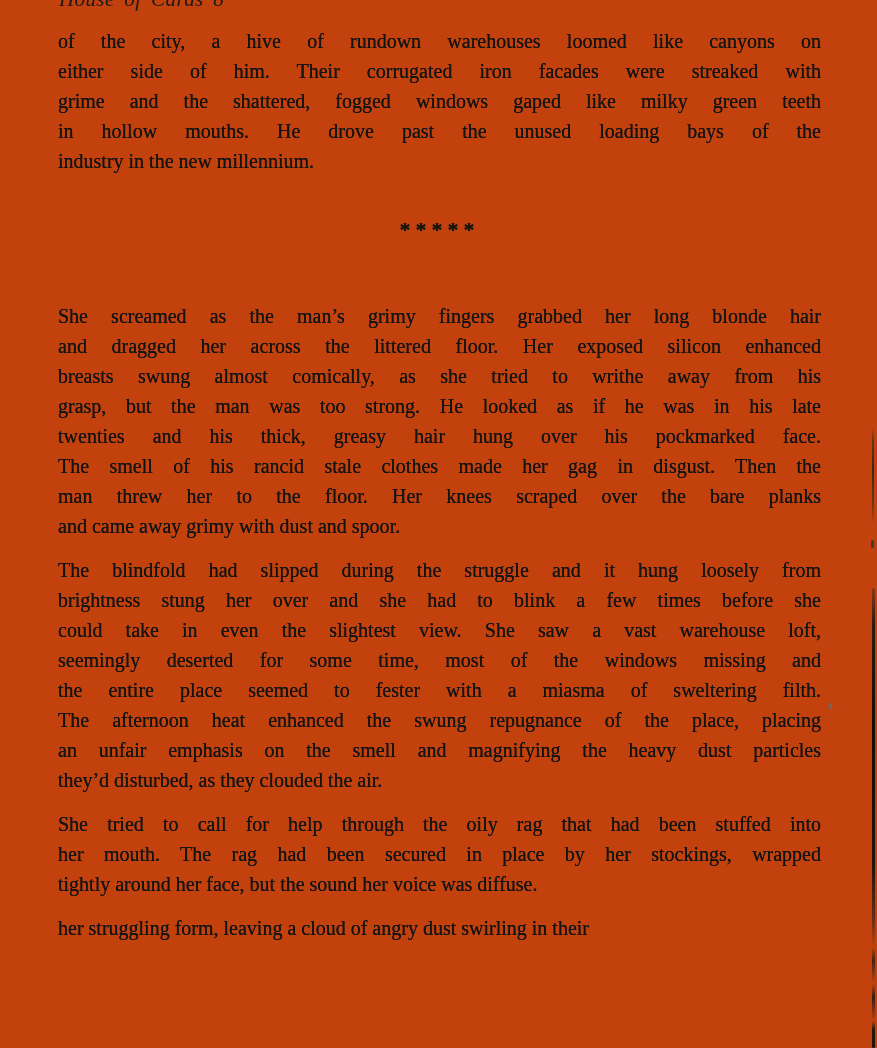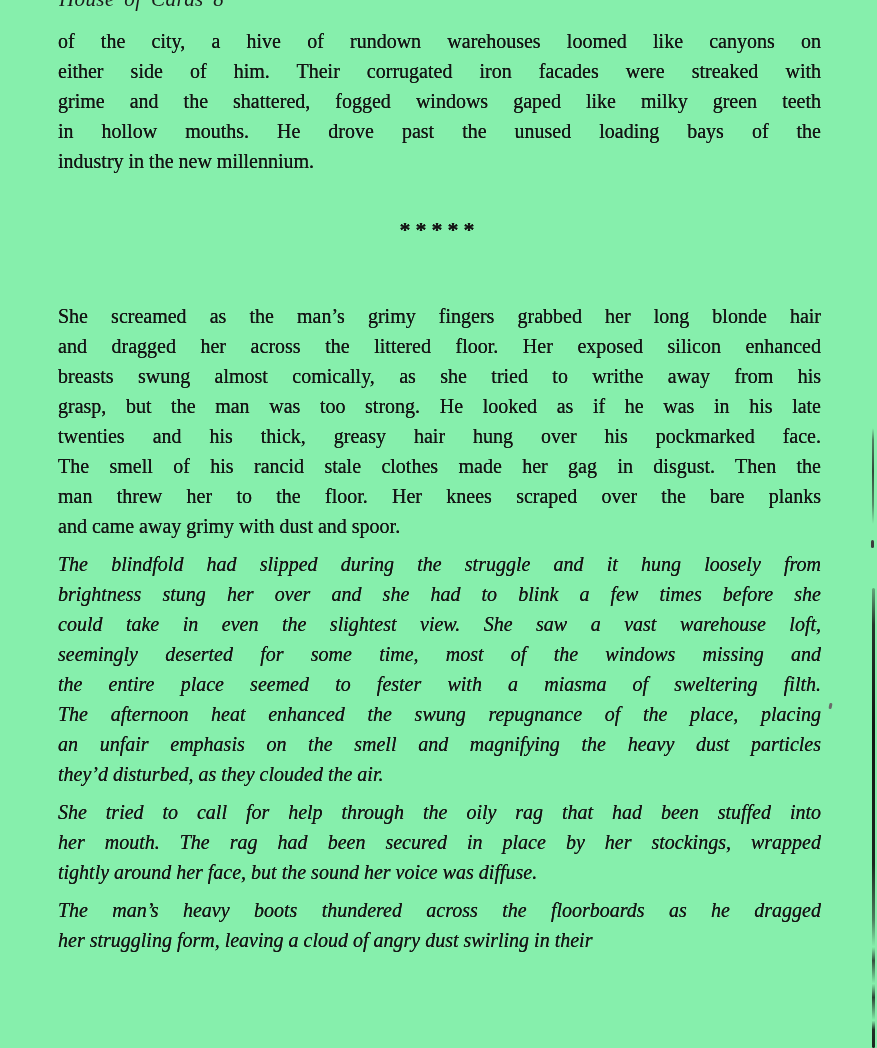--- a/index.html
+++ b/index.html
@@ -4,21 +4,21 @@
 <style>
   html, body {
     margin: 0;
     padding: 0;
     background: #ffffff;
   }
   .page {
     position: relative;
     width: 877px;
     height: 1048px;
-    background: #86efac;
+    background: #c2410c;
     overflow: hidden;
     font-family: "Liberation Serif", serif;
     color: #141414;
   }
   
   .running-header {
     position: absolute;
     left: 59px;
     top: 0;
     height: 13px;
@@ -38,21 +38,21 @@
   .text-block {
     position: absolute;
     left: 58px;
     top: 26px;
     width: 763px;
     font-size: 20px;
     line-height: 30px;
     text-shadow: 0 0 0.4px currentColor; 
   }
   .para { text-align: justify; }
-  .para + .para { margin-top: 8px; font-style: italic; }
+  .para + .para { margin-top: 14px; }
   .line { text-align: justify; text-align-last: justify; }
   .line.last { text-align-last: left; }
   .separator {
     text-align: center;
     font-weight: bold;
     font-size: 22px;
     line-height: 22px;
     letter-spacing: 5px;
     margin-top: 43px;
     margin-bottom: 60px;
@@ -124,21 +124,20 @@
         <div class="line">The afternoon heat enhanced the swung repugnance of the place, placing</div>
         <div class="line">an unfair emphasis on the smell and magnifying the heavy dust particles</div>
         <div class="line last">they’d disturbed, as they clouded the air.</div>
       </div>
       <div class="para">
         <div class="line">She tried to call for help through the oily rag that had been stuffed into</div>
         <div class="line">her mouth.  The rag had been secured in place by her stockings, wrapped</div>
         <div class="line last">tightly around her face, but the sound her voice was diffuse.</div>
       </div>
       <div class="para">
-        <div class="line">The man’s heavy boots thundered across the floorboards as he dragged</div>
         <div class="line last">her struggling form, leaving a cloud of angry dust swirling in their</div>
       </div>
     </div>
 
   <div class="artifact a1"></div>
   <div class="artifact adot"></div>
   <div class="artifact a2"></div>
   <div class="artifact speck"></div>
 
 </div>

